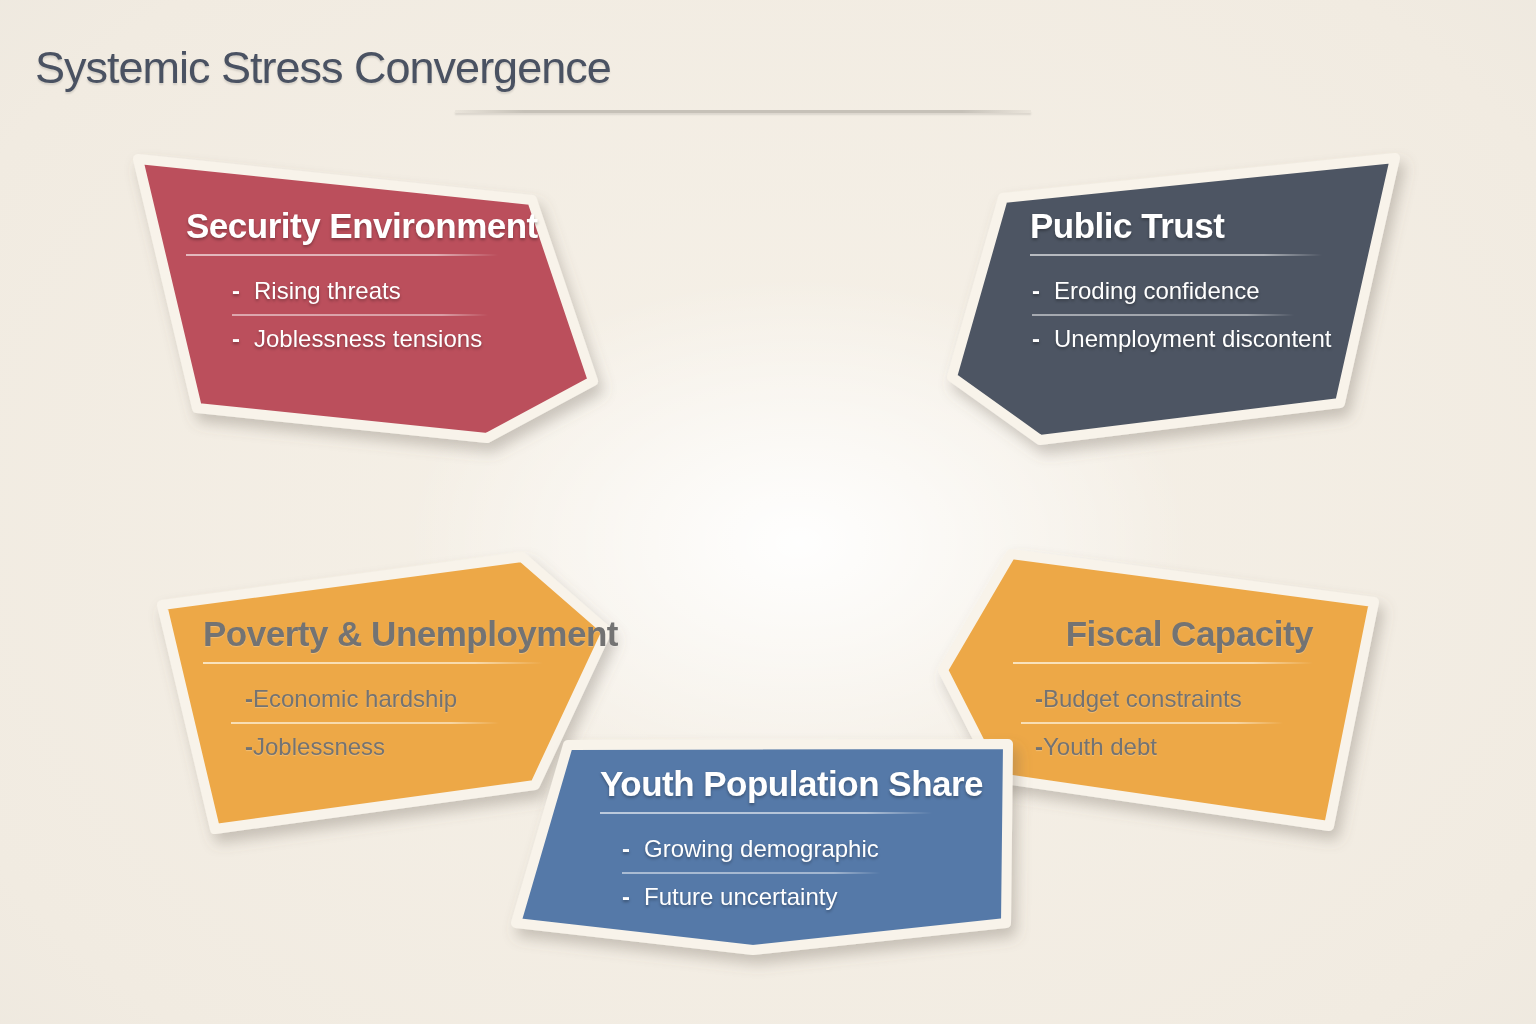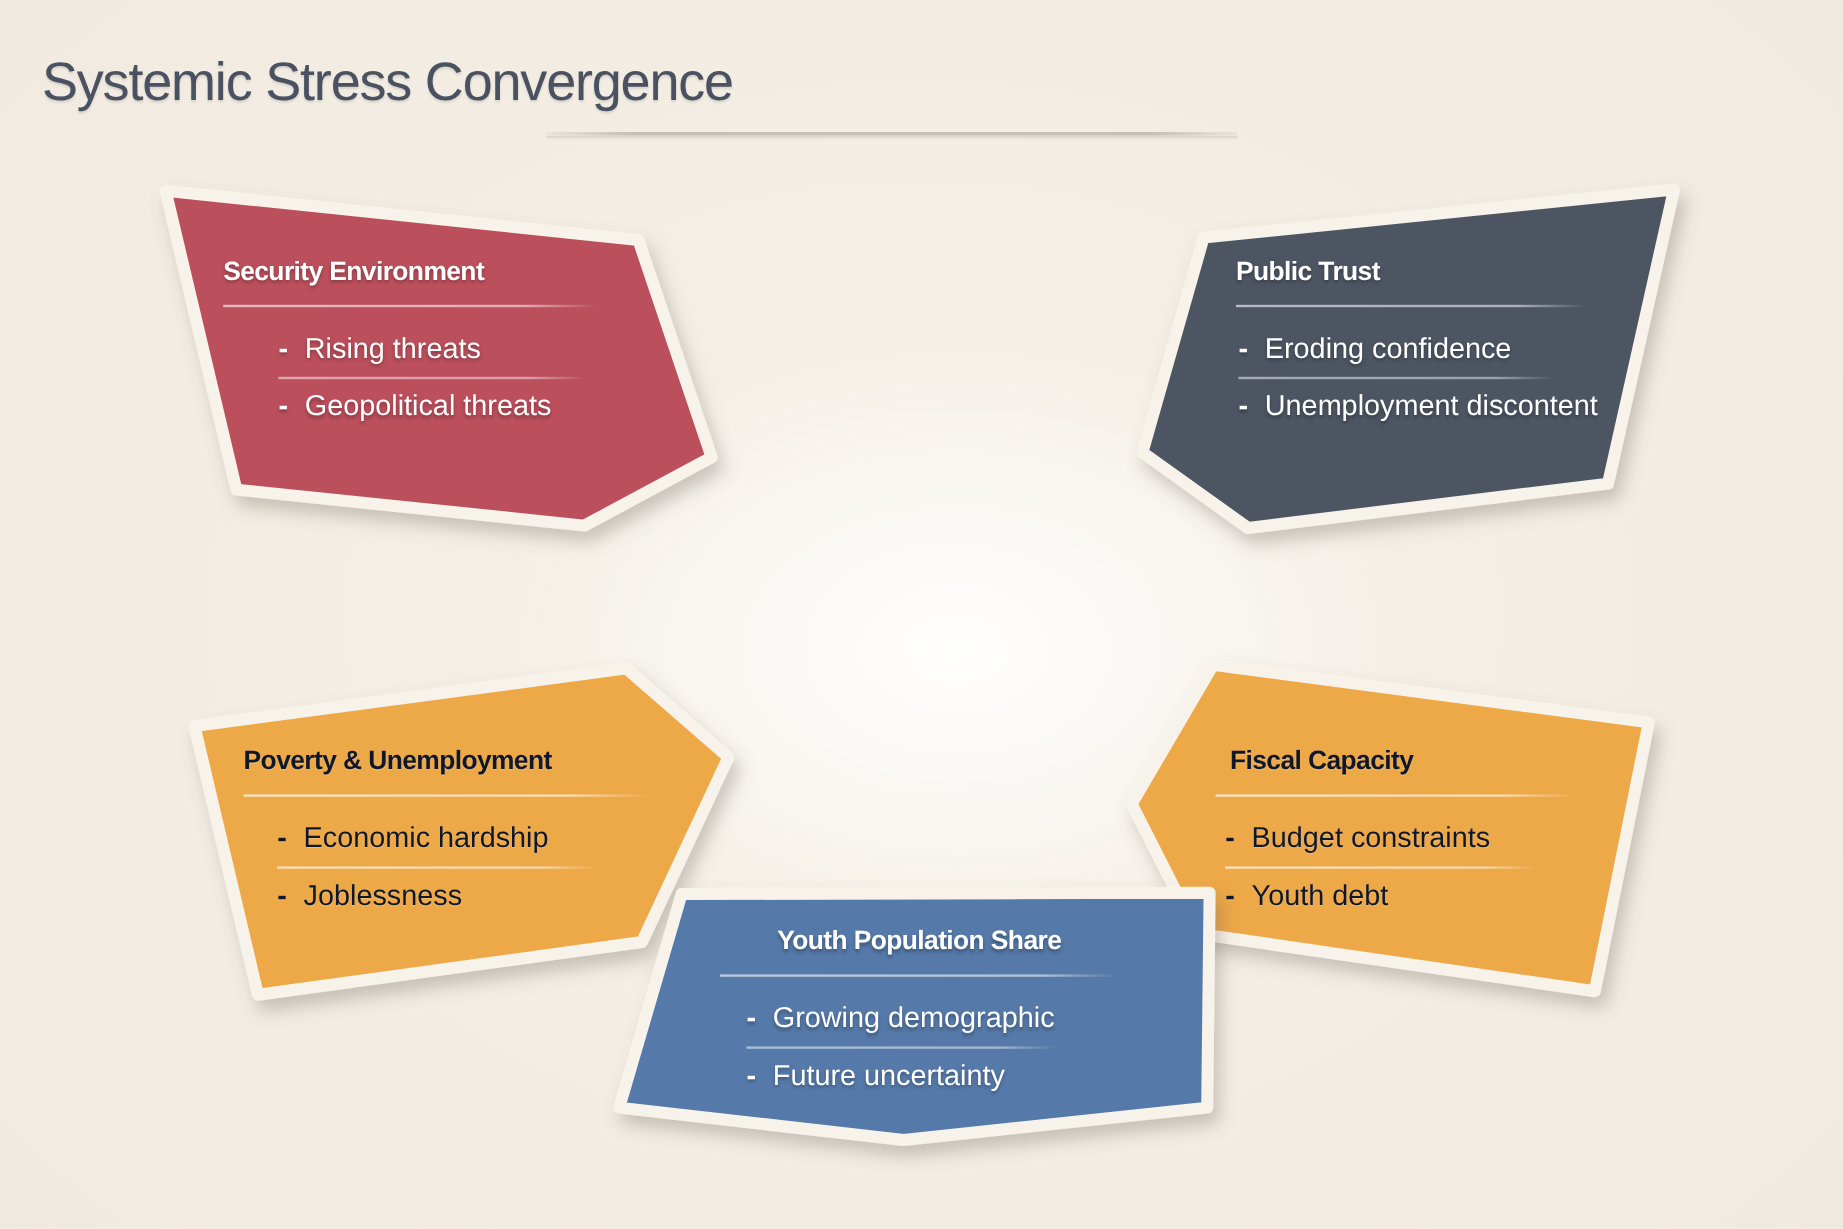--- a/index.html
+++ b/index.html
@@ -22,24 +22,24 @@
   }
   .main-rule{
     position:absolute;left:455px;top:110px;width:576px;height:3px;
     background:linear-gradient(90deg, rgba(185,180,170,0.15), #c6c1b8 12%, #c6c1b8 88%, rgba(185,180,170,0.15));
     box-shadow:0 2px 2px rgba(0,0,0,0.10);
   }
 
   .panel-text{position:absolute;white-space:nowrap;}
   .light{color:#ffffff;}
   .light .p-title,.light .bullet{text-shadow:0 2px 3px rgba(0,0,0,0.30);}
-  .dark{color:#0f172a;}
+  .dark{color:#737373;text-align:right;}
   .dark .p-title,.dark .bullet{text-shadow:0 1px 1px rgba(255,255,255,0.25);}
 
-  .p-title{font-size:22px;font-weight:700;letter-spacing:-0.5px;line-height:40px;}
+  .p-title{font-size:35px;font-weight:700;letter-spacing:-0.5px;line-height:40px;}
   .p-rule{height:2px;margin-top:8px;
     background:linear-gradient(90deg, rgba(255,255,255,0.60) 0%, rgba(255,255,255,0.55) 80%, rgba(255,255,255,0) 100%);}
   .dark .p-rule{background:linear-gradient(90deg, rgba(255,252,240,0.70) 0%, rgba(255,252,240,0.60) 80%, rgba(255,252,240,0) 100%);}
   .p-bullets{margin-top:20px;}
   .bullet{display:flex;align-items:baseline;font-size:24px;font-weight:400;line-height:30px;}
   .dash{font-weight:700;width:22px;flex:0 0 22px;}
   .b-rule{height:2px;margin:8px 0;
     background:linear-gradient(90deg, rgba(255,255,255,0.50) 0%, rgba(255,255,255,0.45) 82%, rgba(255,255,255,0) 100%);}
   .dark .b-rule{background:linear-gradient(90deg, rgba(255,252,240,0.65) 0%, rgba(255,252,240,0.55) 82%, rgba(255,252,240,0) 100%);}
 
@@ -92,21 +92,21 @@
     <div class="p-title">Security Environment</div>
     <div class="p-rule"></div>
     <div class="p-bullets">
       <div class="bullet">
         <span class="dash">-</span>
         <span>Rising threats</span>
       </div>
       <div class="b-rule"></div>
       <div class="bullet">
         <span class="dash">-</span>
-        <span>Geopolitical threats</span>
+        <span>Joblessness tensions</span>
       </div>
     </div>
   </div>
 
   <div class="panel-text light pt-trust">
     <div class="p-title">Public Trust</div>
     <div class="p-rule"></div>
     <div class="p-bullets">
       <div class="bullet">
         <span class="dash">-</span>

